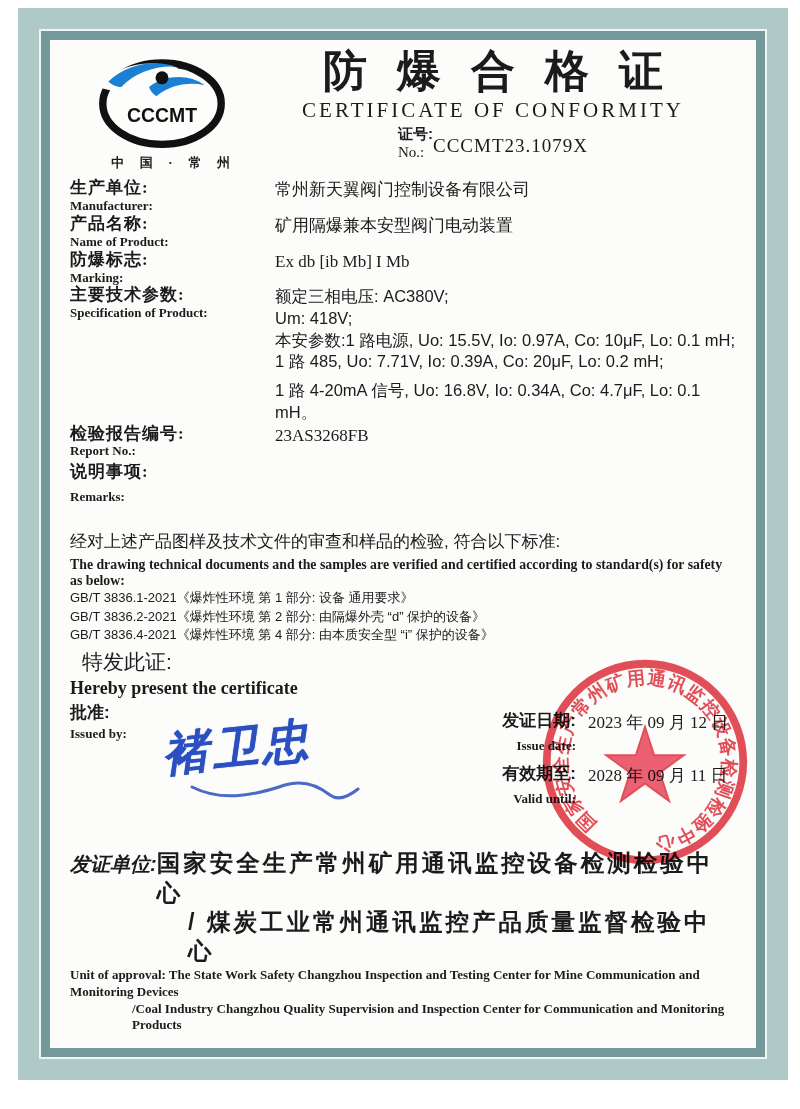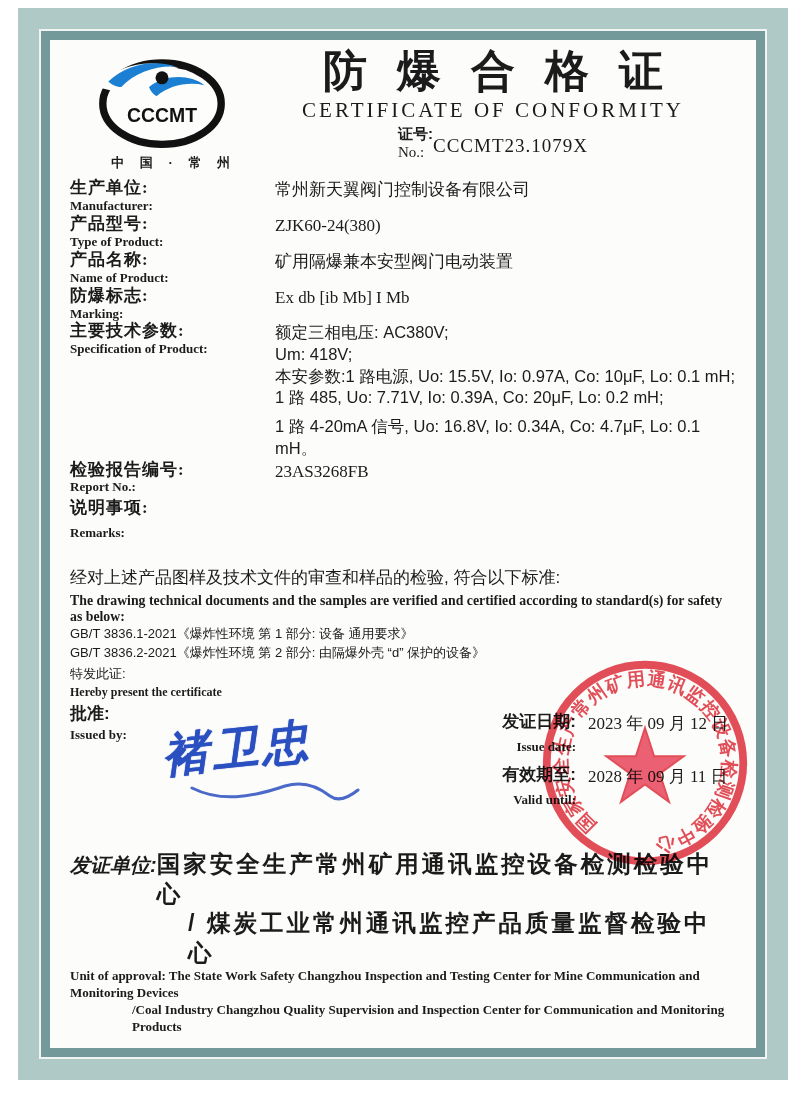--- a/index.html
+++ b/index.html
@@ -38,22 +38,22 @@
   .m-report{min-height:38px;}
   .m-remarks{min-height:66px;}
   .specline{font-size:16.5px;line-height:1.32;}
   .specline.gap{margin-top:7px;}
   .remline{font-size:16.5px;line-height:1.32;}
 
   
   .statement-cn{font-size:17px;margin-top:2px;}
   .statement-en{font-size:13.8px;font-weight:600;margin-top:4px;}
   .standard{font-size:13px;line-height:1.45;}
-  .issue-cn{font-size:13px;margin-top:3px;}
-  .issue-en{font-size:12px;font-weight:600;margin-top:2px;}
+  .issue-cn{font-size:21px;margin-top:3px;margin-left:12px;}
+  .issue-en{font-size:18px;font-weight:600;margin-top:2px;}
 
   
   .sign-area{position:relative;height:148px;margin-top:2px;}
   .approve-cn{font-size:17px;font-weight:700;}
   .approve-en{font-size:13px;font-weight:600;margin-top:2px;}
   .signature{position:absolute;left:92px;top:16px;color:#2a4fc0;font-size:46px;
              transform:rotate(-6deg);font-style:italic;font-weight:600;letter-spacing:4px;
              text-shadow:0 0 1px #2a4fc0;}
   .sig-swoosh{position:absolute;left:120px;top:66px;}
   .dates{position:absolute;left:388px;top:8px;width:330px;}
@@ -107,27 +107,20 @@
     </div>
 
     <div class="row m-manufacturer">
       <div class="lbl">
         <div class="lblcn">生产单位:</div>
         <div class="lblen serif">Manufacturer:</div>
       </div>
       <div class="val">常州新天翼阀门控制设备有限公司</div>
     </div>
 
-    <div class="row m-type">
-      <div class="lbl">
-        <div class="lblcn">产品型号:</div>
-        <div class="lblen serif">Type of Product:</div>
-      </div>
-      <div class="val serif">ZJK60-24(380)</div>
-    </div>
 
     <div class="row m-name">
       <div class="lbl">
         <div class="lblcn">产品名称:</div>
         <div class="lblen serif">Name of Product:</div>
       </div>
       <div class="val">矿用隔爆兼本安型阀门电动装置</div>
     </div>
 
     <div class="row m-marking">
@@ -164,20 +157,21 @@
       <div class="lbl">
         <div class="lblcn">说明事项:</div>
         <div class="lblen serif" style="margin-top:8px;">Remarks:</div>
       </div>
     </div>
 
     <div class="statement-cn">经对上述产品图样及技术文件的审查和样品的检验, 符合以下标准:</div>
     <div class="statement-en serif">The drawing technical documents and the samples are verified and certified according to standard(s) for safety as below:</div>
     <div class="standard">GB/T 3836.1-2021《爆炸性环境 第 1 部分: 设备 通用要求》</div>
     <div class="standard">GB/T 3836.2-2021《爆炸性环境 第 2 部分: 由隔爆外壳 “d” 保护的设备》</div>
+    <div class="standard">GB/T 3836.4-2021《爆炸性环境 第 4 部分: 由本质安全型 “i” 保护的设备》</div>
     <div class="issue-cn">特发此证:</div>
     <div class="issue-en serif">Hereby present the certificate</div>
 
     <div class="sign-area">
       <div class="approve-cn">批准:</div>
       <div class="approve-en serif">Issued by:</div>
       <div class="signature">褚卫忠</div>
       <svg class="sig-swoosh" width="170" height="40" viewBox="0 0 170 40">
         <path d="M2,20 C30,34 60,30 95,18 C115,12 130,20 140,28 C148,34 158,30 168,22" fill="none" stroke="#2a4fc0" stroke-width="3" stroke-linecap="round" opacity="0.85"></path>
       </svg>

